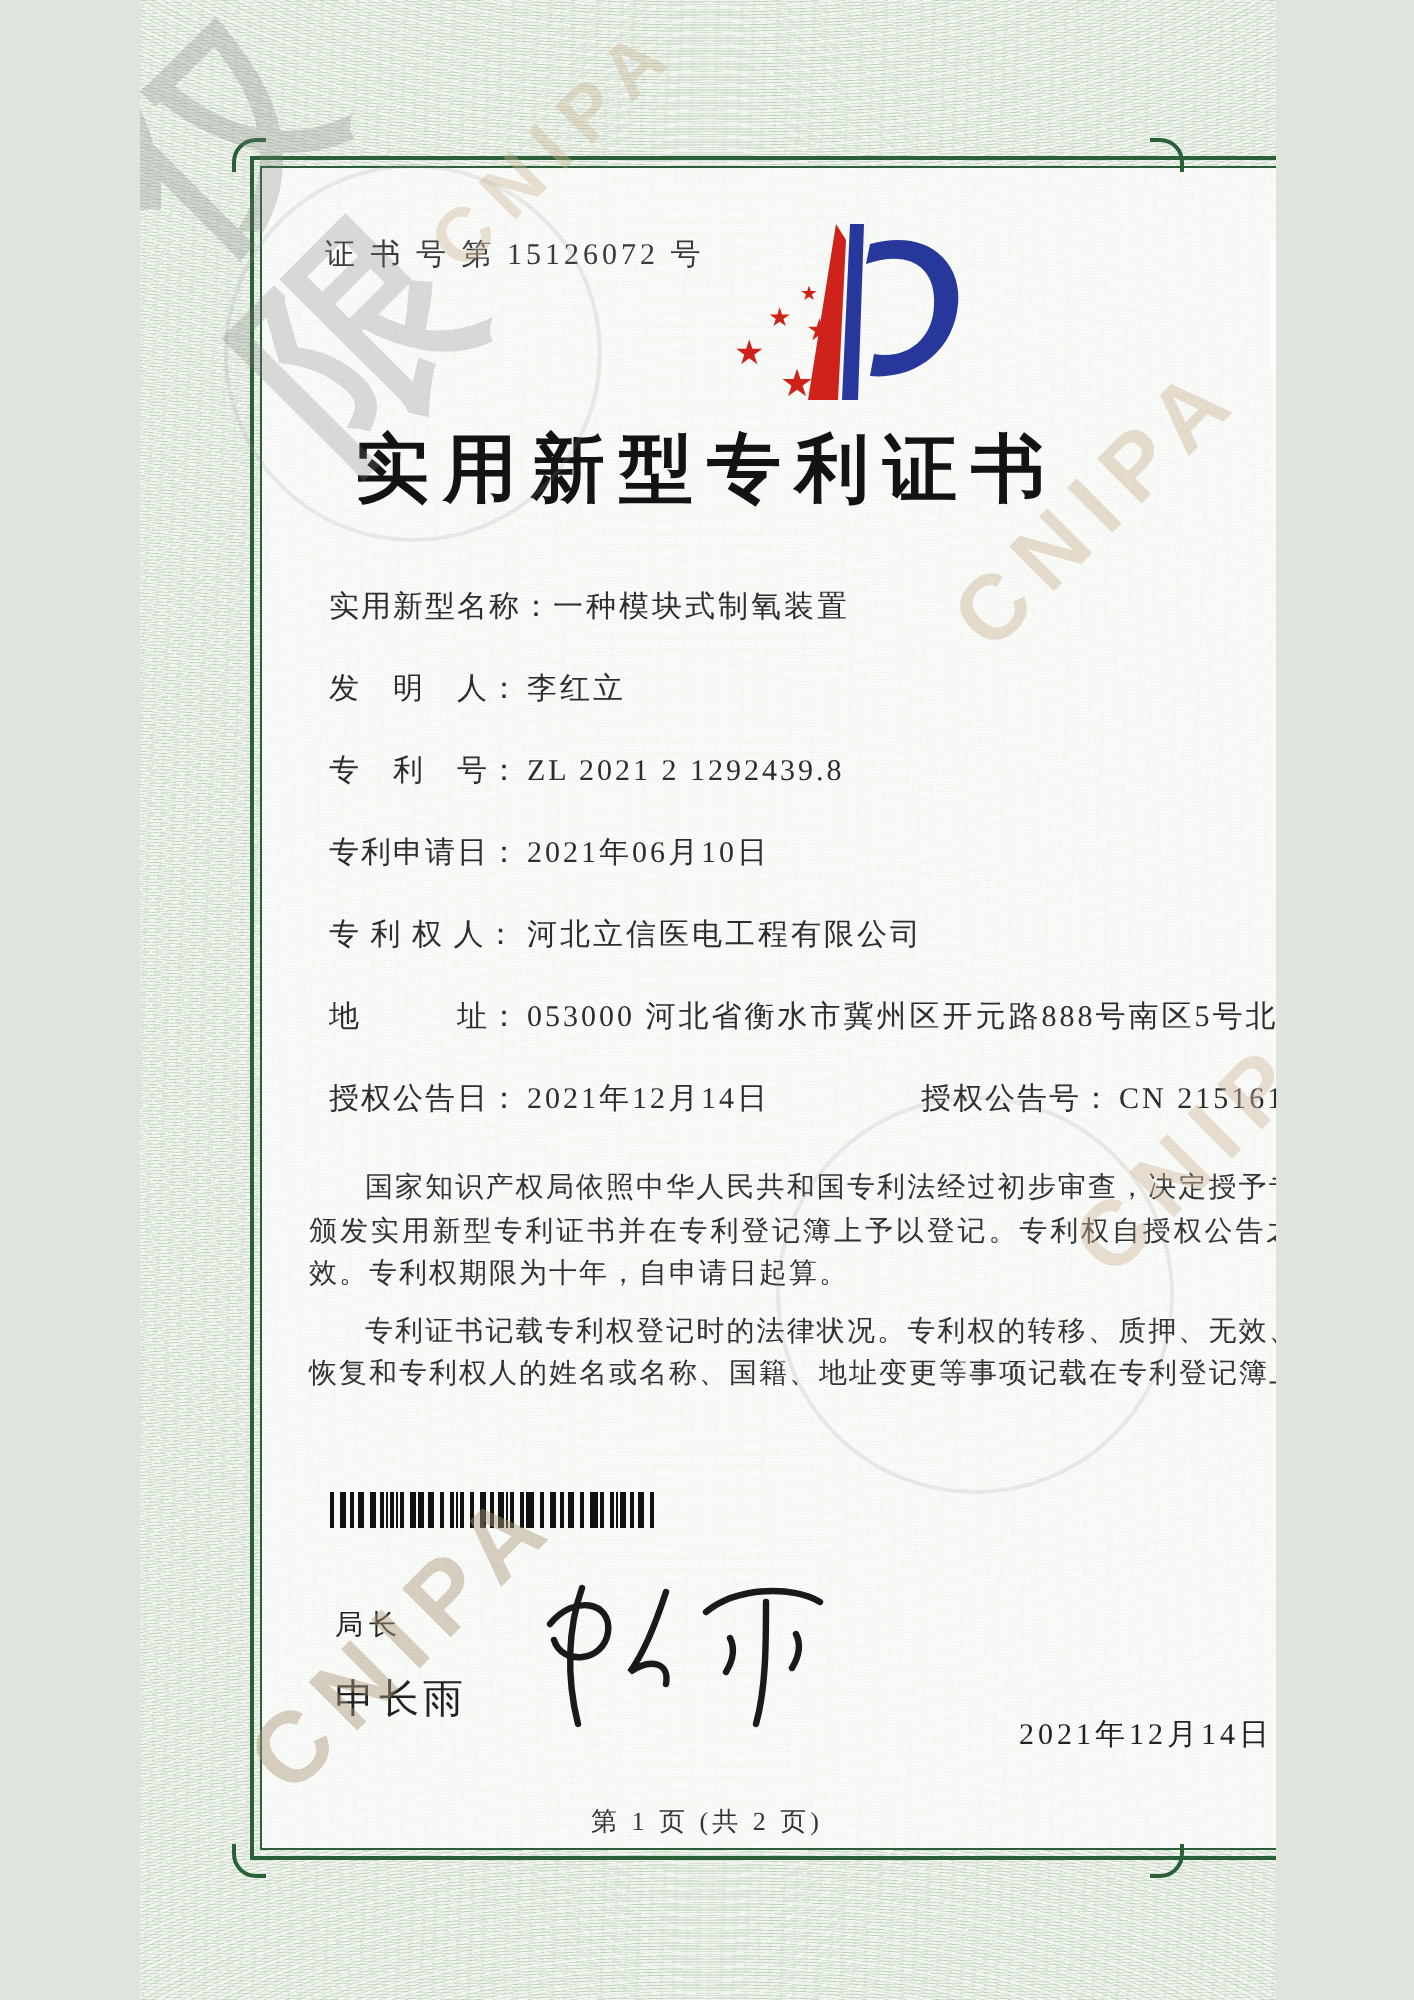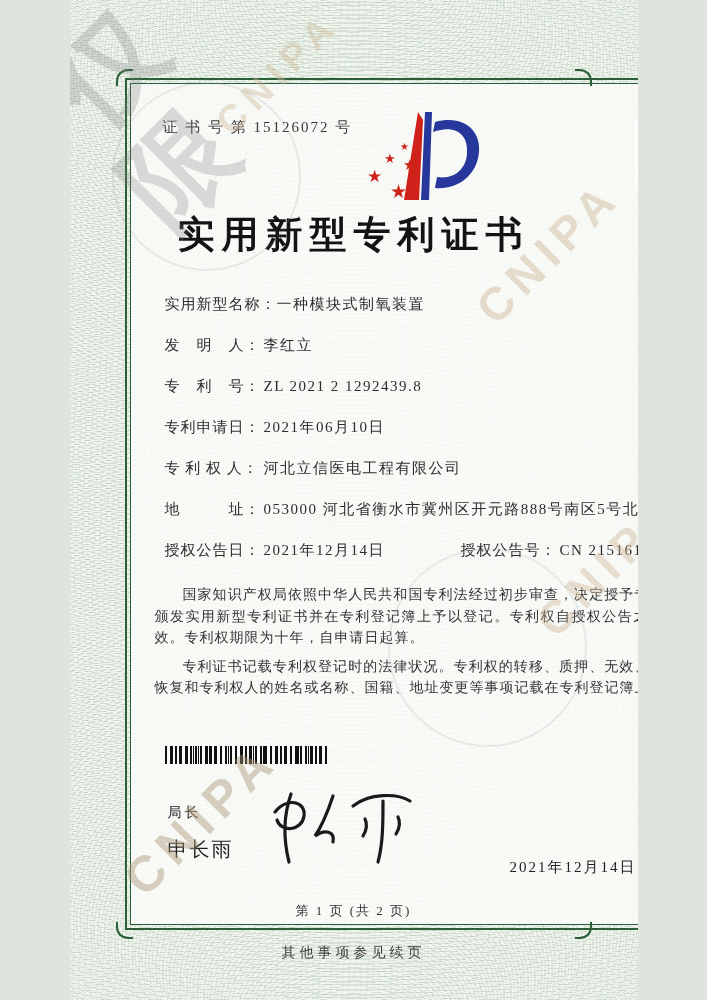--- a/index.html
+++ b/index.html
@@ -157,21 +157,20 @@
         <path d="M100,36 C116,23 144,23 157,31"></path>
         <path d="M130,31 C130,52 130,74 125,92"></path>
         <path d="M112,49 C115,55 113,61 110,66"></path>
         <path d="M145,47 C148,53 146,59 143,64"></path>
       </g>
     </svg>
 
     <div class="sig-date">2021年12月14日</div>
 
     <div class="page-info">第 1 页 (共 2 页)</div>
-    <div class="footer-note">其他事项参见续页</div>
   </div>
 
   <div class="wm-layer">
     <span class="wm-char wm-c1">仅</span>
     <span class="wm-char wm-c2">限</span>
     <span class="wm-char wm-c3">使</span>
     <span class="wm-char wm-c4">用</span>
     <span class="wm-cnipa wm-cn1">CNIPA</span>
     <span class="wm-cnipa wm-cn2">CNIPA</span>
     <span class="wm-cnipa wm-cn3">CNIPA</span>

